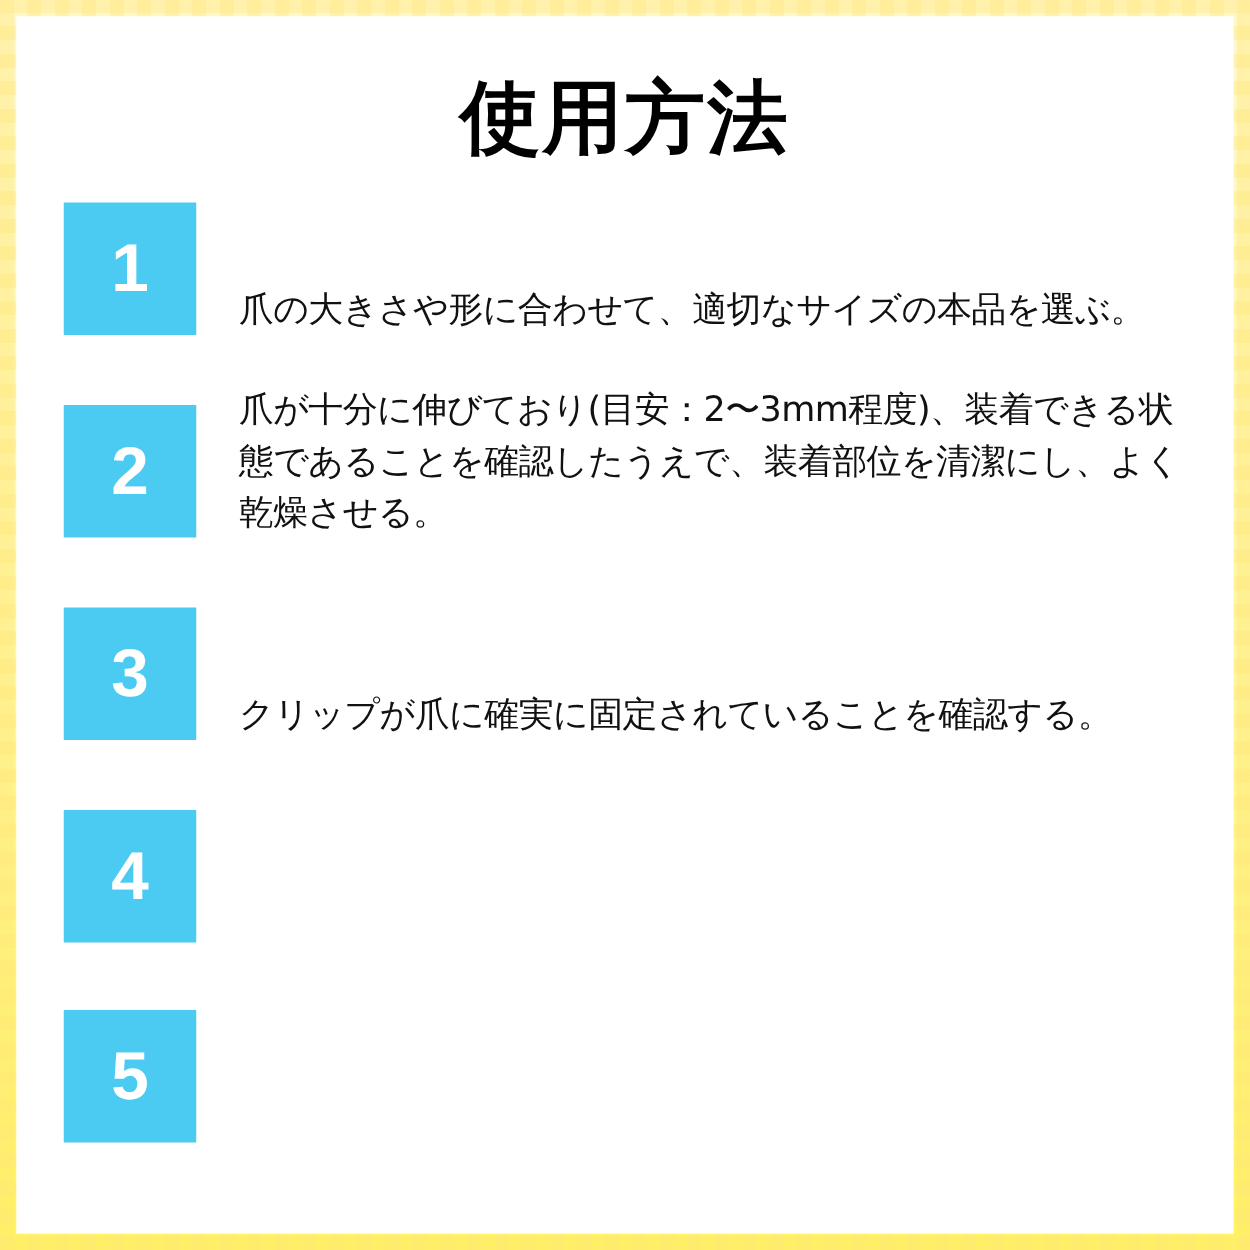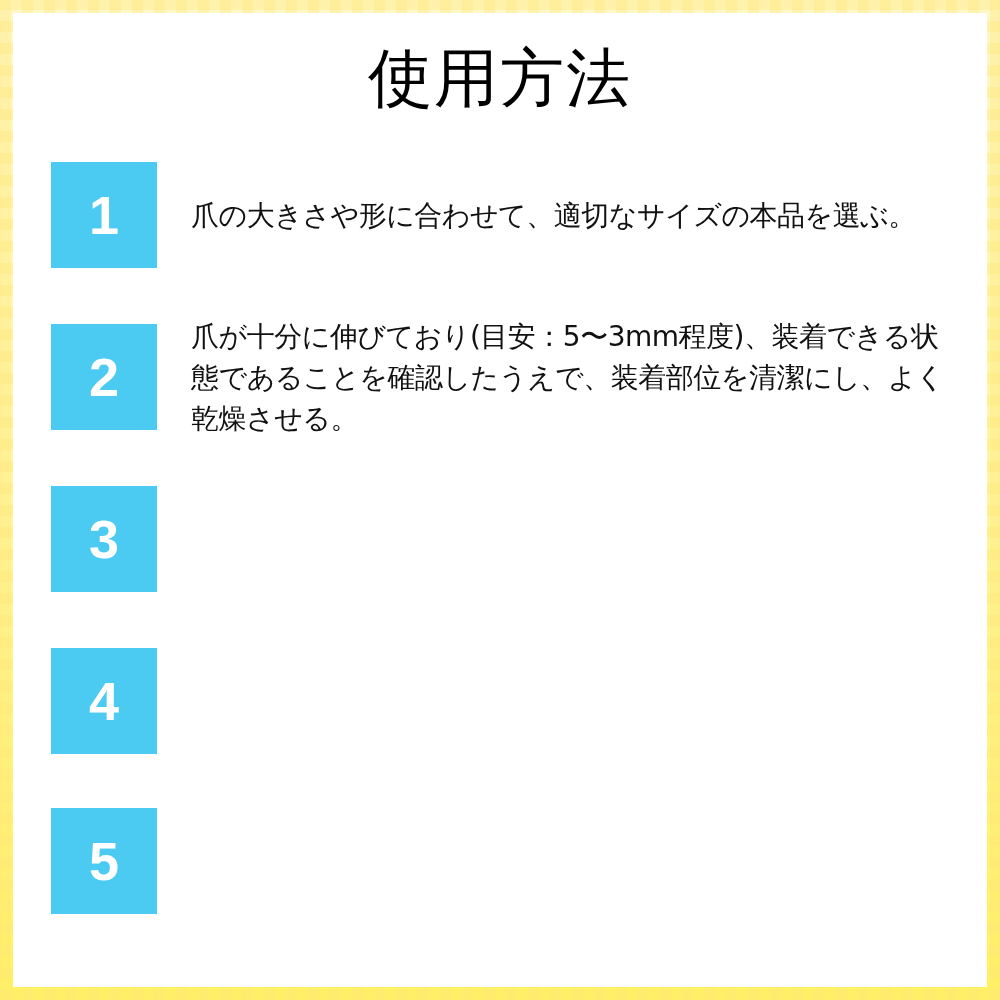--- a/index.html
+++ b/index.html
@@ -12,37 +12,37 @@
     position: absolute; inset: 0;
     background-image:
       repeating-linear-gradient(90deg, rgba(255,230,120,0.35) 0 11px, rgba(255,255,255,0) 11px 22px),
       repeating-linear-gradient(0deg, rgba(255,230,120,0.35) 0 11px, rgba(255,255,255,0) 11px 22px);
   }
   .panel {
     position: absolute; left: 13px; top: 13px; right: 13px; bottom: 13px;
     background: #ffffff;
   }
   .title {
-    position: absolute; left: 0; right: 0; top: 40px;
-    text-align: center; font-size: 64px; font-weight: normal; color: #000;
+    position: absolute; left: 0; right: 0; top: 57px;
+    text-align: center; font-size: 64px; font-weight: bold; color: #000;
     letter-spacing: 2px; line-height: 76px;
     font-family: "DejaVu Sans", sans-serif;
   }
   .step {
     position: absolute; left: 51px; width: 900px; height: 106px;
   }
   .num-box {
     position: absolute; left: 0; top: 0; width: 106px; height: 106px;
     background: #4ccbf2; color: #fff;
     display: flex; align-items: center; justify-content: center;
     font-family: "Liberation Sans", sans-serif; font-weight: bold; font-size: 54px;
   }
   .step-text {
     position: absolute; left: 140px; right: 0; top: 0; height: 106px;
-    display: flex; align-items: center;
+    display: flex; align-items: flex-end;
     font-size: 28px; line-height: 41px; color: #111;
     font-family: "DejaVu Sans", sans-serif;
     letter-spacing: -0.5px;
   }
   .step-text span { display: block; }
 </style>
 </head>
 <body>
 
 <div class="gingham"></div>
@@ -55,26 +55,29 @@
 <div class="step" style="top:162px;">
   <div class="num-box">1</div>
   <div class="step-text">
     <span>爪の大きさや形に合わせて、適切なサイズの本品を選ぶ。</span>
   </div>
 </div>
 
 <div class="step" style="top:324px;">
   <div class="num-box">2</div>
   <div class="step-text">
-    <span>爪が十分に伸びており(目安：5〜3mm程度)、装着できる状態であることを確認したうえで、装着部位を清潔にし、よく乾燥させる。</span>
+    <span>爪が十分に伸びており(目安：2〜3mm程度)、装着できる状態であることを確認したうえで、装着部位を清潔にし、よく乾燥させる。</span>
   </div>
 </div>
 
 <div class="step" style="top:486px;">
   <div class="num-box">3</div>
+  <div class="step-text">
+    <span>クリップが爪に確実に固定されていることを確認する。</span>
+  </div>
 </div>
 
 <div class="step" style="top:648px;">
   <div class="num-box">4</div>
 </div>
 
 <div class="step" style="top:808px;">
   <div class="num-box">5</div>
 </div>
 

